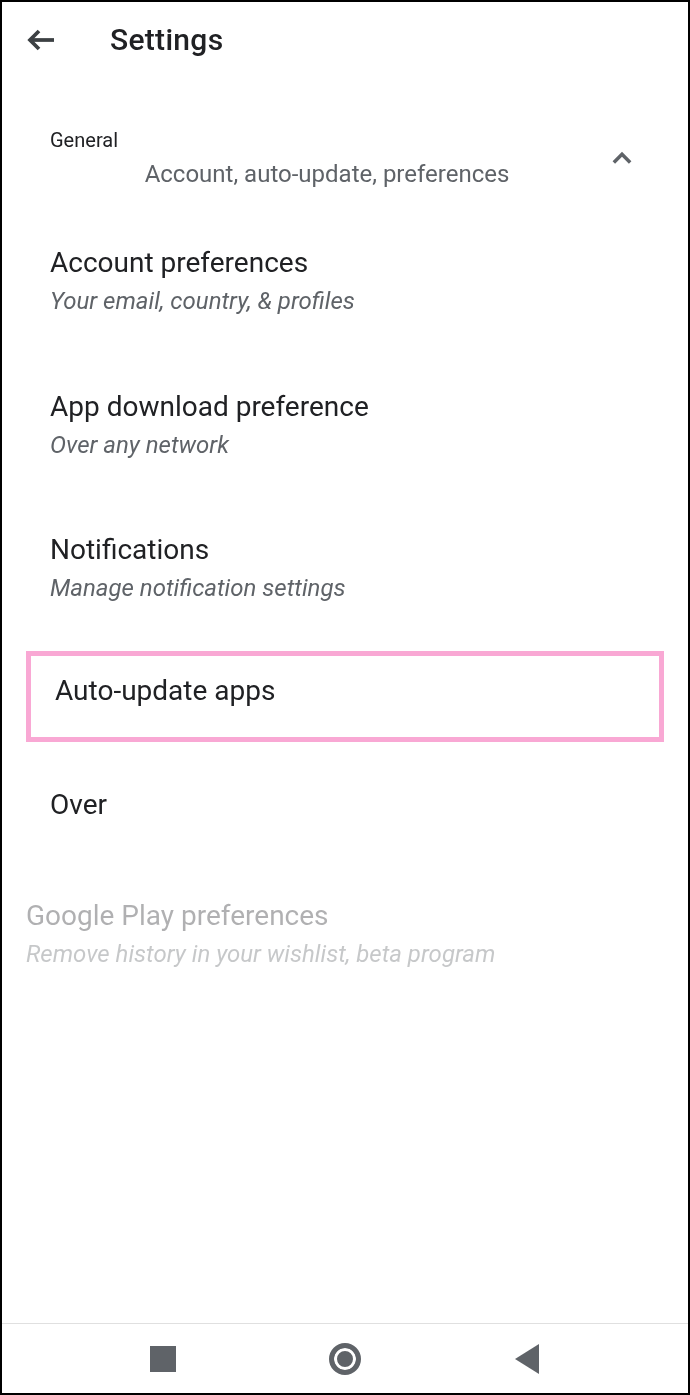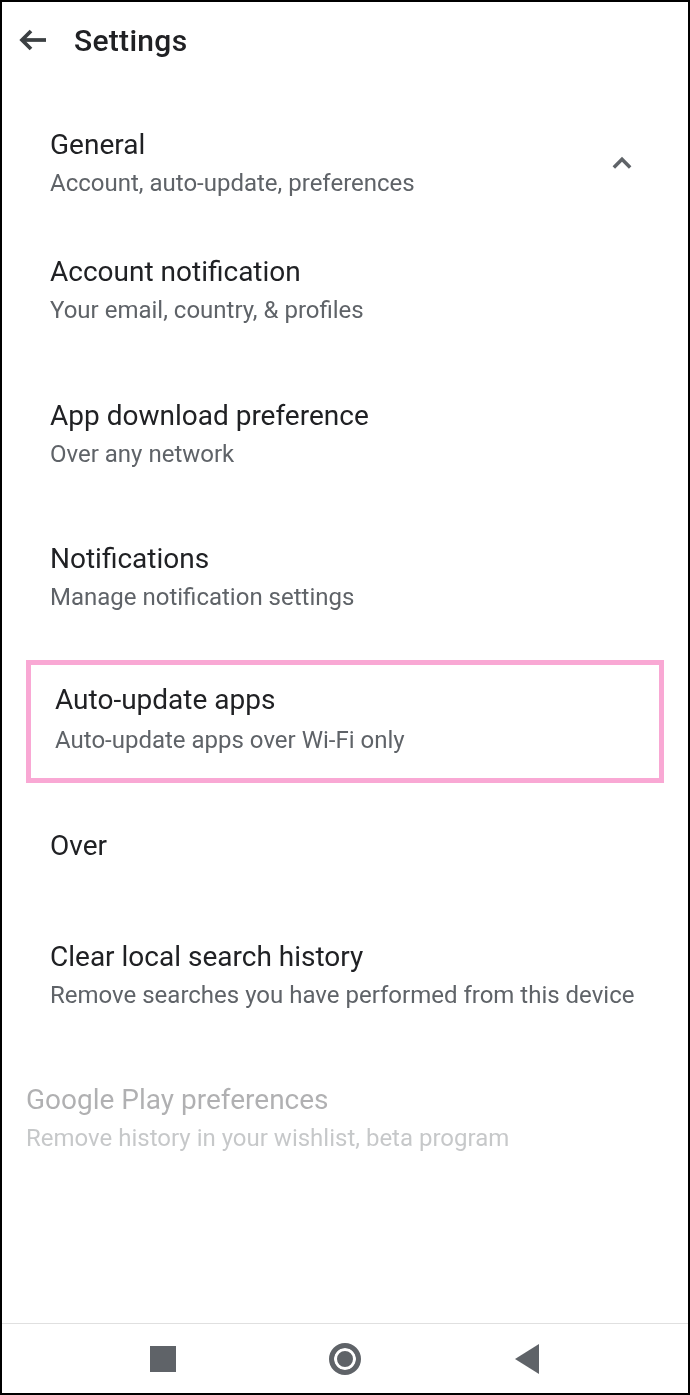--- a/index.html
+++ b/index.html
@@ -11,23 +11,23 @@
     body {
       width: 690px;
       height: 1395px;
       background: #fff;
       border: 2px solid #000;
       position: relative;
       overflow: hidden;
     }
     .header {
       display: flex;
-      align-items: center;
-      padding: 20px 14px;
-      gap: 22px;
+      align-items: flex-start;
+      padding: 20px 22px;
+      gap: 50px;
     }
     .back-icon {
       width: 36px;
       height: 36px;
       display: flex;
       align-items: center;
       justify-content: center;
       cursor: pointer;
     }
     .back-icon svg {
@@ -50,30 +50,31 @@
       display: flex;
       align-items: center;
       justify-content: space-between;
       padding: 50px 48px 20px 48px;
       cursor: pointer;
     }
     .section-text {
       flex: 1;
     }
     .section-title {
-      font-size: 28px;
+      font-size: 20px;
       font-weight: 400;
       color: #202124;
       margin-bottom: 6px;
     }
     .section-subtitle {
       font-size: 24px;
       font-weight: 400;
       color: #5f6368;
       line-height: 1.35;
+      text-align: center;
     }
     .chevron-icon {
       width: 36px;
       height: 36px;
       display: flex;
       align-items: center;
       justify-content: center;
     }
     .chevron-icon svg {
       width: 28px;
@@ -90,20 +91,21 @@
       font-size: 28px;
       font-weight: 400;
       color: #202124;
       margin-bottom: 6px;
     }
     .item-subtitle {
       font-size: 24px;
       font-weight: 400;
       color: #5f6368;
       line-height: 1.35;
+      font-style: italic;
     }
     .highlight-box {
       border: 5px solid #f9a8d4;
       margin: 10px 24px;
       padding: 18px 24px 22px 24px;
       cursor: pointer;
     }
     .highlight-box .item-title {
       margin-bottom: 8px;
     }
@@ -174,48 +176,43 @@
       <div class="section-subtitle">Account, auto-update, preferences</div>
     </div>
     <div class="chevron-icon">
       <svg viewBox="0 0 24 24">
           <polyline points="5,15 12,8 19,15"></polyline>
         </svg>
     </div>
   </div>
 
   <div class="item">
-    <div class="item-title">Account notification</div>
+    <div class="item-title">Account preferences</div>
     <div class="item-subtitle">Your email, country, &amp; profiles</div>
   </div>
 
   <div class="item">
     <div class="item-title">App download preference</div>
     <div class="item-subtitle">Over any network</div>
   </div>
 
   <div class="item">
     <div class="item-title">Notifications</div>
     <div class="item-subtitle">Manage notification settings</div>
   </div>
 
   <div class="highlight-box">
     <div class="item-title">Auto-update apps</div>
-    <div class="item-subtitle">Auto-update apps over Wi-Fi only</div>
   </div>
 
 
   <div class="item">
     <div class="item-title">Over</div>
   </div>
 
-  <div class="item">
-    <div class="item-title">Clear local search history</div>
-    <div class="item-subtitle">Remove searches you have performed from this device</div>
-  </div>
 
   <div class="fade-item">
     <div class="item-title">Google Play preferences</div>
     <div class="item-subtitle">Remove history in your wishlist, beta program</div>
   </div>
 
 </div>
 
 <div class="nav-bar">
   <div class="nav-btn">

